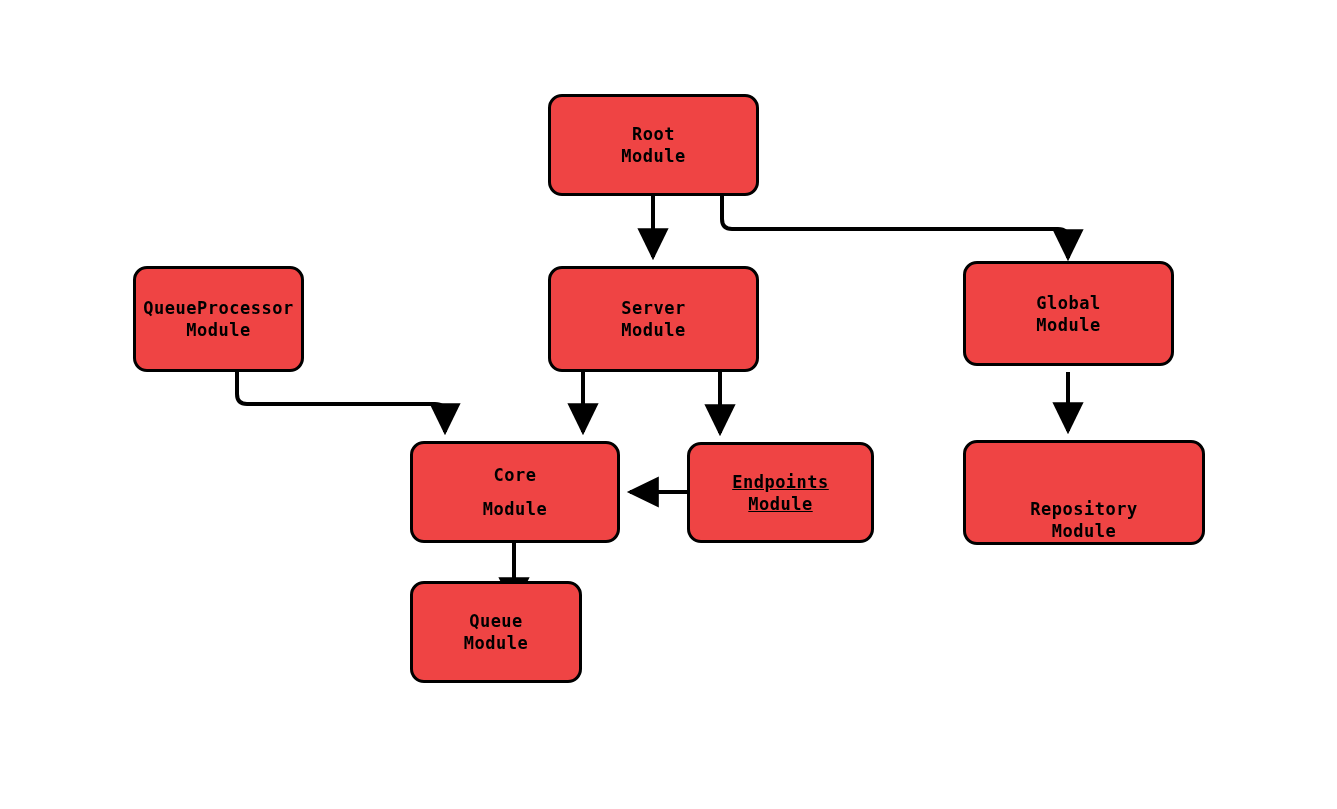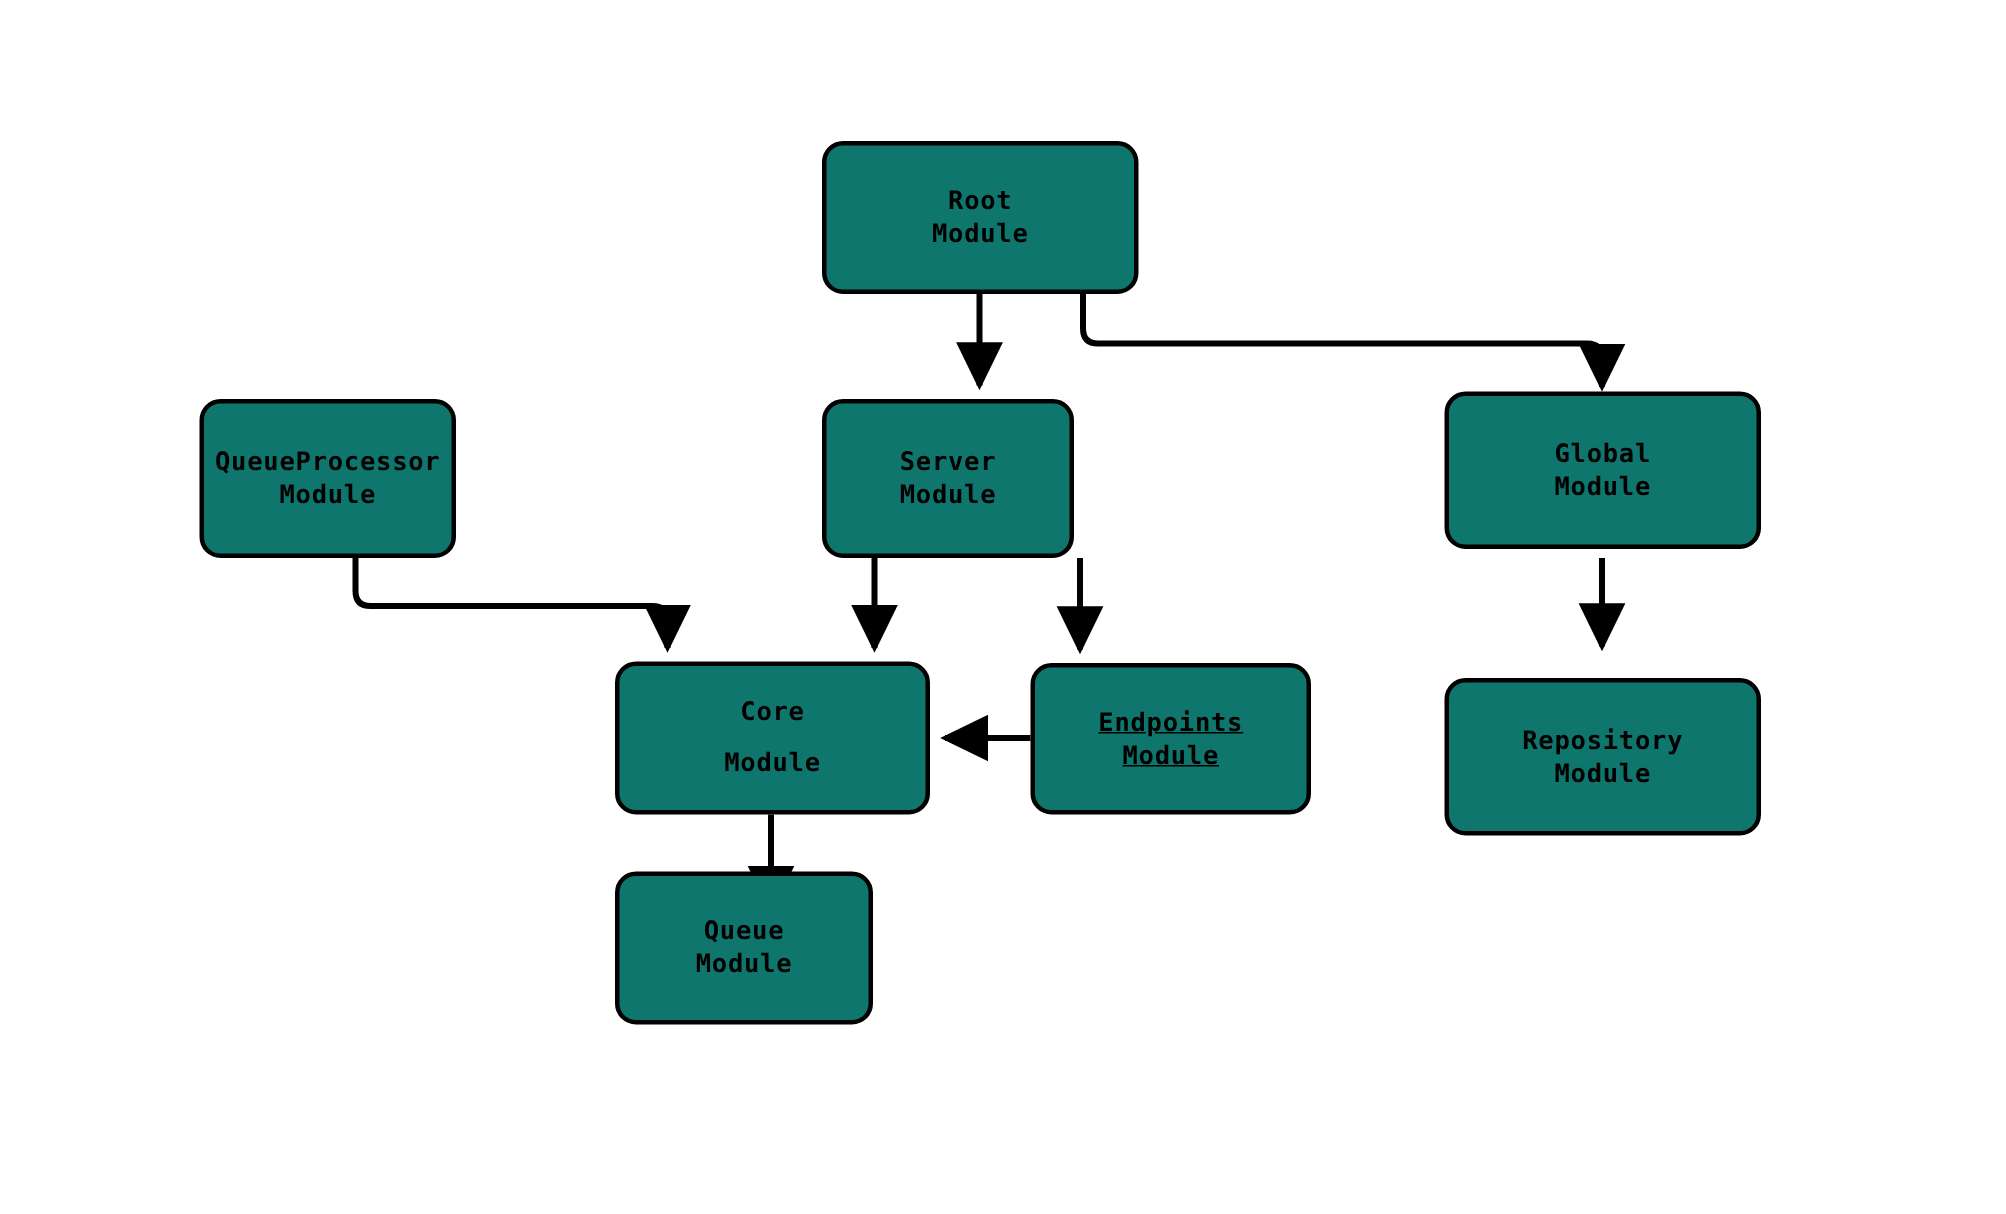--- a/index.html
+++ b/index.html
@@ -22,21 +22,21 @@
     position: absolute;
     left: 0;
     top: 0;
     width: 1337px;
     height: 809px;
     pointer-events: none;
   }
   .node {
     position: absolute;
     box-sizing: border-box;
-    background: #0f766e;
+    background: #ef4444;
     border: 3px solid #000000;
     border-radius: 14px;
     display: flex;
     flex-direction: column;
     align-items: center;
     justify-content: center;
     z-index: 2;
   }
   .node-label {
     font-family: "DejaVu Sans Mono", "Liberation Mono", monospace;
@@ -84,41 +84,41 @@
   <div class="node" style="left:548px; top:94px; width:211px; height:102px;">
     <span class="node-label">Root</span>
     <span class="node-label">Module</span>
   </div>
 
   <div class="node" style="left:133px; top:266px; width:171px; height:106px;">
     <span class="node-label">QueueProcessor</span>
     <span class="node-label">Module</span>
   </div>
 
-  <div class="node" style="left:548px; top:266px; width:168px; height:106px;">
+  <div class="node" style="left:548px; top:266px; width:211px; height:106px;">
     <span class="node-label">Server</span>
     <span class="node-label">Module</span>
   </div>
 
   <div class="node" style="left:963px; top:261px; width:211px; height:105px;">
     <span class="node-label">Global</span>
     <span class="node-label">Module</span>
   </div>
 
   <div class="node" style="left:410px; top:441px; width:210px; height:102px;gap:12px;">
     <span class="node-label">Core</span>
     <span class="node-label">Module</span>
   </div>
 
   <div class="node" style="left:687px; top:442px; width:187px; height:101px;text-decoration:underline;">
     <span class="node-label">Endpoints</span>
     <span class="node-label">Module</span>
   </div>
 
-  <div class="node" style="left:963px; top:452px; width:211px; height:105px;">
+  <div class="node" style="left:963px; top:440px; width:242px; height:105px;justify-content:flex-end;">
     <span class="node-label">Repository</span>
     <span class="node-label">Module</span>
   </div>
 
   <div class="node" style="left:410px; top:581px; width:172px; height:102px;">
     <span class="node-label">Queue</span>
     <span class="node-label">Module</span>
   </div>
 
 </div>

